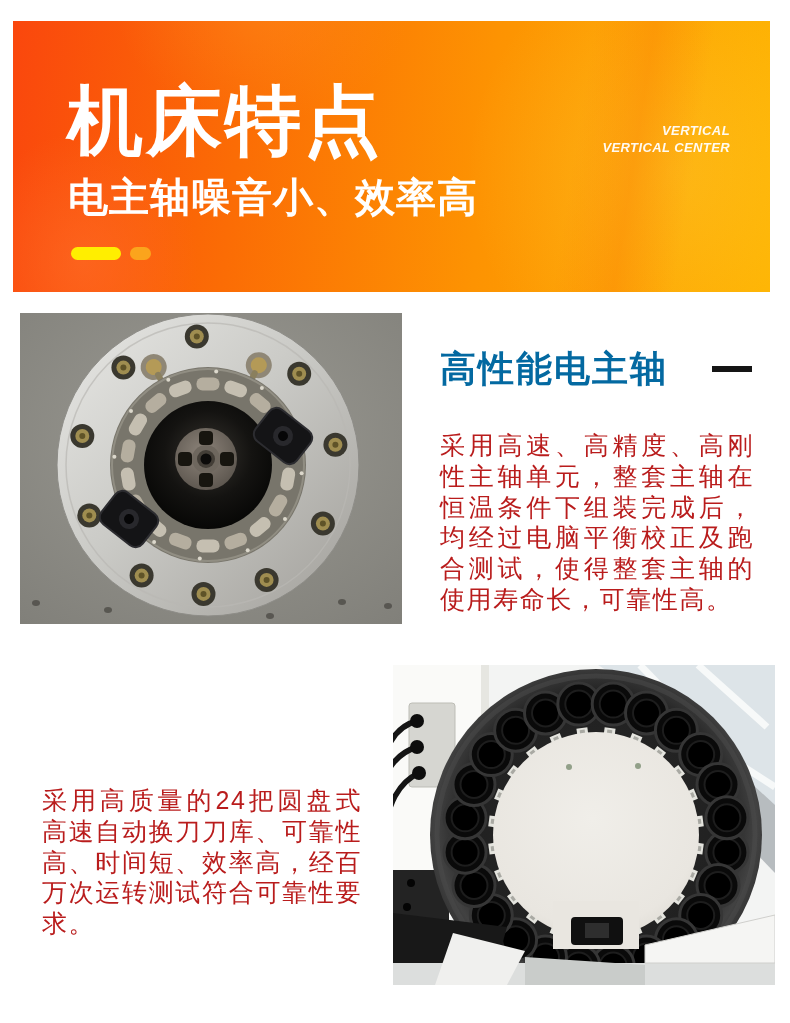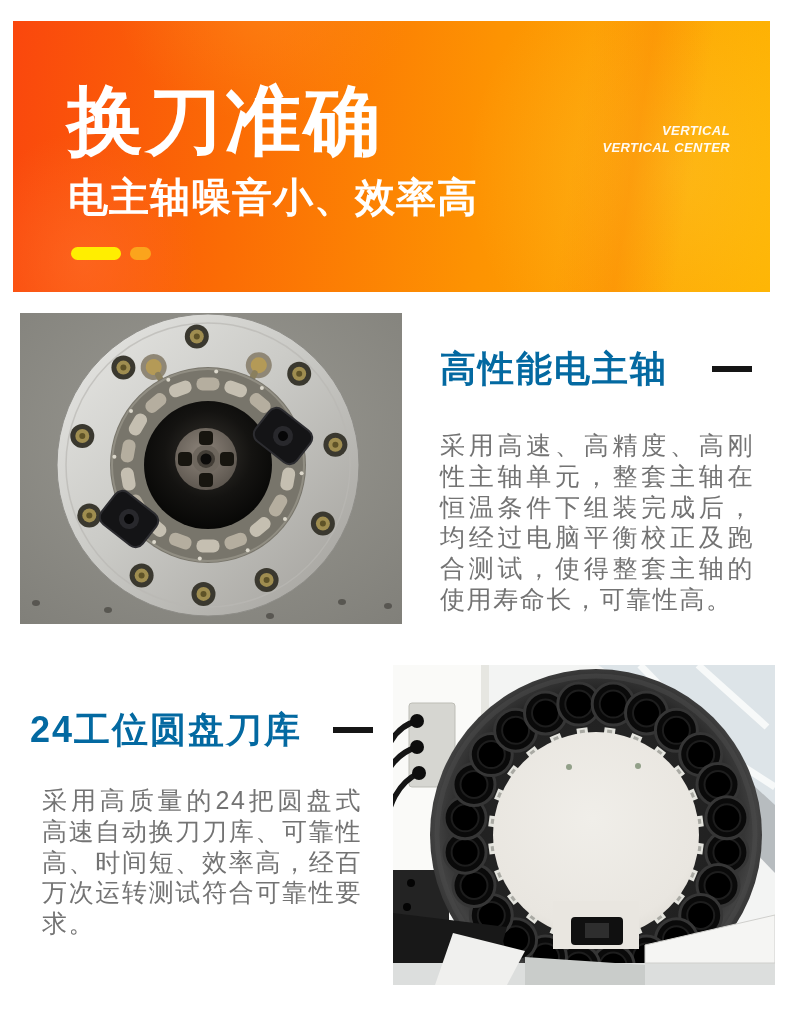--- a/index.html
+++ b/index.html
@@ -37,36 +37,36 @@
 
   .title-row{position:absolute;display:flex;align-items:center;}
   .title-row h2{margin:0;font-size:36px;line-height:38px;font-weight:bold;color:#0369a1;
           letter-spacing:2px;white-space:nowrap;}
   .title-dash{display:inline-block;width:40px;height:6px;background:#151515;}
   .title-row-spindle{left:440px;top:350px;}
   .title-row-spindle .title-dash{margin-left:44px;}
   .title-row-magazine{left:30px;top:711px;}
   .title-row-magazine .title-dash{margin-left:31px;}
 
-  .body-text{position:absolute;margin:0;font-size:25px;line-height:30.8px;color:#737373;
+  .body-text{position:absolute;margin:0;font-size:25px;line-height:30.8px;color:#b91c1c;
           letter-spacing:1.6px;text-align:justify;}
   .body-spindle{left:440px;top:430px;width:314px;}
   .body-magazine{left:42px;top:785px;width:320px;}
 </style>
 </head>
 <body>
 
 <div class="page">
 
   <div class="banner">
     <div class="blob-left"></div>
     <div class="blob-topleft"></div>
     <div class="blob-right"></div>
     <div class="streak"></div>
-    <h1 class="banner-title">换刀准确</h1>
+    <h1 class="banner-title">机床特点</h1>
     <p class="banner-subtitle">电主轴噪音小、效率高</p>
     <div class="pill-row">
       <span class="pill-yellow"></span>
       <span class="pill-orange"></span>
     </div>
     <div class="banner-tagline">
       <div>VERTICAL</div>
       <div>VERTICAL CENTER</div>
     </div>
   </div>
@@ -272,24 +272,20 @@
       </g>
     </svg>
   </div>
 
   <div class="title-row title-row-spindle">
     <h2>高性能电主轴</h2>
     <span class="title-dash"></span>
   </div>
   <p class="body-text body-spindle">采用高速、高精度、高刚性主轴单元，整套主轴在恒温条件下组装完成后，均经过电脑平衡校正及跑合测试，使得整套主轴的使用寿命长，可靠性高。</p>
 
-  <div class="title-row title-row-magazine">
-    <h2>24工位圆盘刀库</h2>
-    <span class="title-dash"></span>
-  </div>
   <p class="body-text body-magazine">采用高质量的24把圆盘式高速自动换刀刀库、可靠性高、时间短、效率高，经百万次运转测试符合可靠性要求。</p>
 
   <div class="photo photo-magazine">
     <svg viewBox="0 0 382 320" preserveAspectRatio="none" aria-hidden="true">
       <defs>
         <radialGradient id="g-drum" cx="50%" cy="46%" r="55%">
           <stop offset="0%" stop-color="#282828"></stop>
             <stop offset="70%" stop-color="#212121"></stop>
           <stop offset="88%" stop-color="#424242"></stop>
             <stop offset="100%" stop-color="#2c2c2c"></stop>

